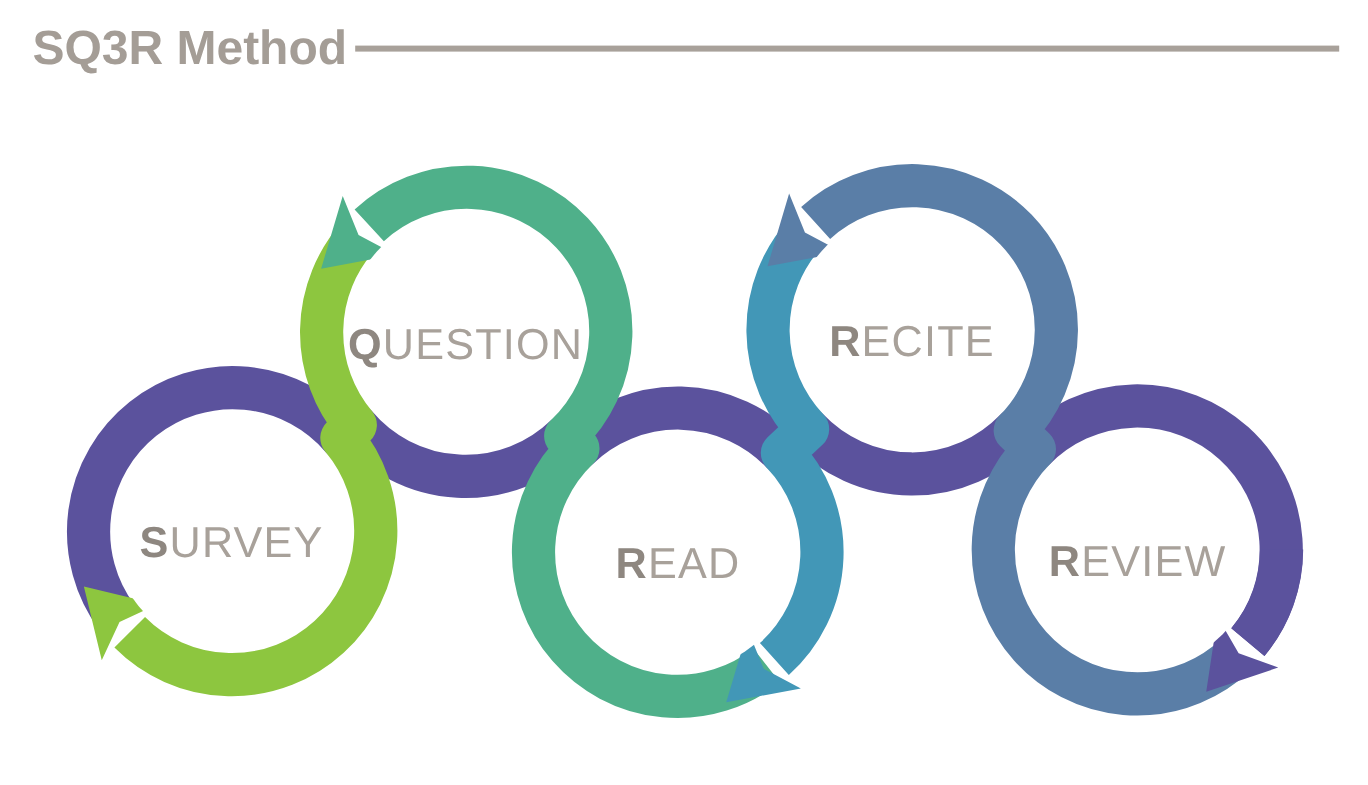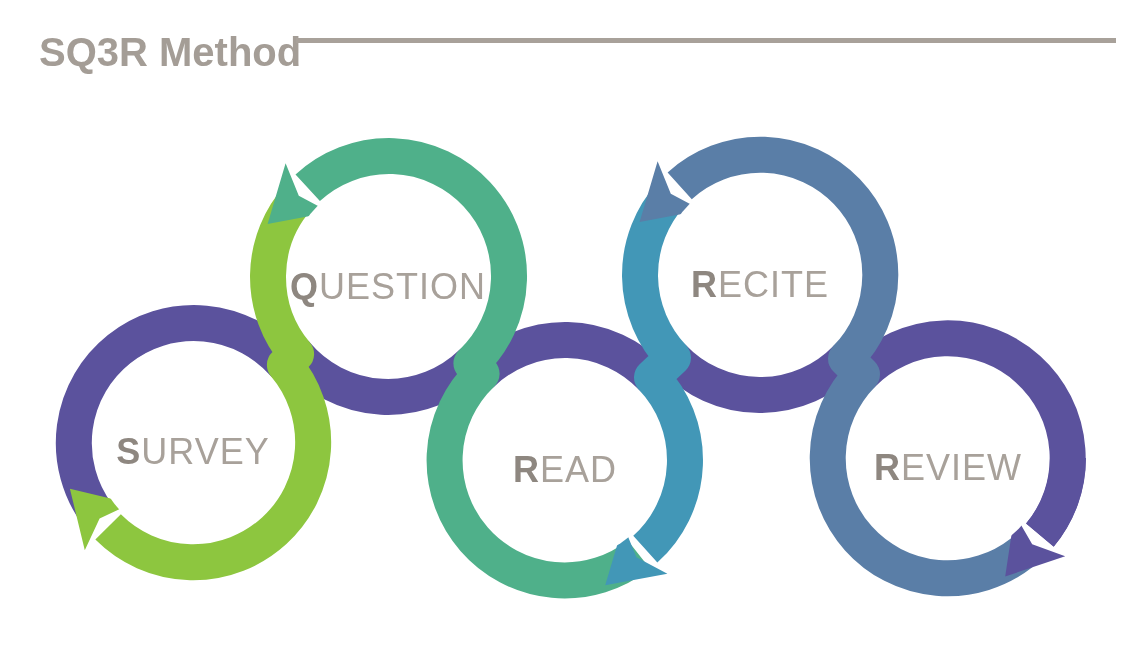--- a/index.html
+++ b/index.html
@@ -19,21 +19,21 @@
   }
   .page-header {
     position: absolute;
     left: 0; top: 0; right: 0;
     height: 70px;
   }
   .page-title {
     position: absolute;
     left: 27px;
     top: 20px;
-    margin: 12px;
+    margin: 0;
     font-size: 40px;
     line-height: 1;
     font-weight: bold;
     letter-spacing: 0px;
     color: #a49d96;
   }
   .title-rule {
     position: absolute;
     left: 296px;
     top: 38px;

